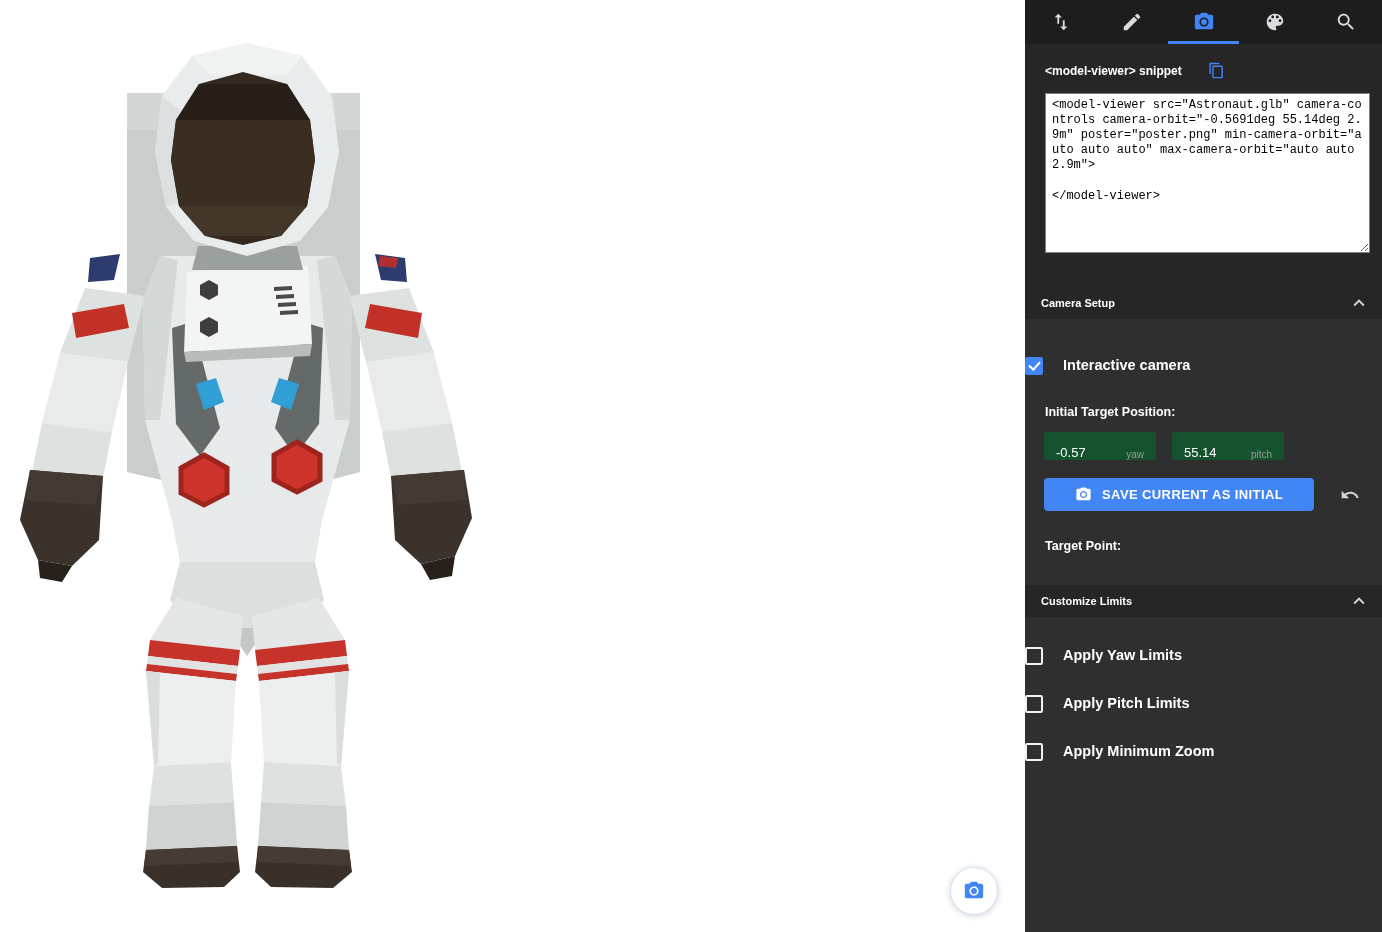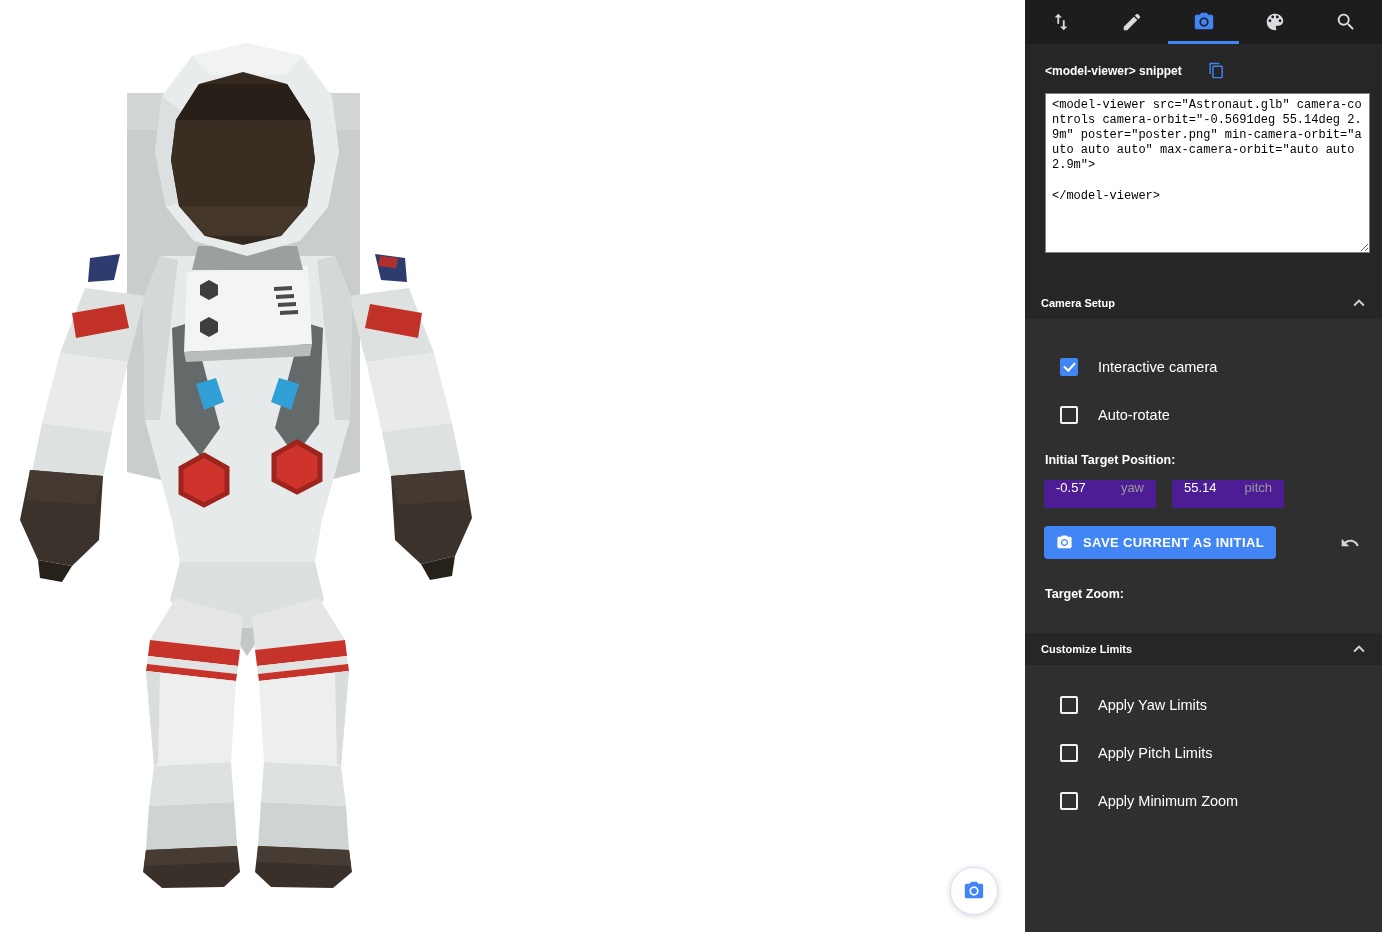--- a/index.html
+++ b/index.html
@@ -33,39 +33,39 @@
   
   .section-header{height:32px;display:flex;align-items:center;justify-content:space-between;
     padding:0 12px 0 16px;flex-shrink:0;background:#262626;}
   .section-title{font-size:11px;font-weight:bold;color:#fff;}
   .chev-btn{background:transparent;border:none;cursor:pointer;padding:0;line-height:0;}
   .chev-btn svg{width:22px;height:22px;fill:#d5d5d5;}
   .section-body{background:#2f2f2f;}
   .camera-body{padding:38px 0 19px 0;flex-shrink:0;}
   .limits-body{flex:1;padding-top:30px;}
   
-  .check-row{display:flex;align-items:center;padding-left:35px;height:20px;margin-bottom:28px;cursor:pointer;}
+  .check-row{display:flex;height:20px;margin-bottom:28px;cursor:pointer;font-weight:bold;}
   .checkbox{width:18px;height:18px;border:2px solid #f1f1f1;border-radius:2px;position:relative;flex-shrink:0;}
   .checkbox.checked{background:#4285f4;border-color:#4285f4;}
   .checkbox.checked::after{content:"";position:absolute;left:4px;top:0px;width:5px;height:9px;
     border:solid #fff;border-width:0 2px 2px 0;transform:rotate(42deg);}
   .check-label{margin-left:20px;font-size:14.5px;color:#fff;}
   
   .mini-label{font-size:12.5px;font-weight:bold;color:#fff;padding-left:20px;margin:20px 0 13px;}
   .field-row{display:flex;padding-left:19px;}
-  .field{position:relative;height:28px;background:#4c1d95;border-radius:2px;display:flex;align-items:flex-start;}
+  .field{position:relative;height:28px;background:#14532d;border-radius:2px;display:flex;align-items:flex-end;}
   .field.w112{width:112px;margin-right:16px;}
   .field.w100{width:100px;margin-right:10px;}
   .field input{background:transparent;border:none;outline:none;color:#fff;font-size:13px;
     padding:0 0 0 12px;width:60%;font-family:inherit;}
-  .suffix{position:absolute;right:12px;color:#9a9a9a;font-size:13px;pointer-events:none;}
+  .suffix{position:absolute;right:12px;color:#9a9a9a;font-size:10px;pointer-events:none;}
   
   .save-row{display:flex;align-items:center;justify-content:space-between;
     padding:18px 22px 0 19px;}
-  .save-btn{display:inline-flex;align-items:center;gap:10px;height:33px;padding:0 12px;
+  .save-btn{display:inline-flex;align-items:center;gap:10px;height:33px;padding:0 31px;
     background:#4285f4;color:#fff;border:none;border-radius:4px;font-size:13px;font-weight:bold;
     letter-spacing:.4px;cursor:pointer;font-family:inherit;}
   .save-btn svg{width:17px;height:17px;fill:#fff;}
   .undo-btn{background:transparent;border:none;cursor:pointer;padding:0;line-height:0;}
   .undo-btn svg{width:20px;height:20px;fill:#d5d5d5;}
   .mini-label.target{margin-top:28px;}
 </style>
 </head>
 <body>
 
@@ -213,24 +213,20 @@
       <svg viewBox="0 0 24 24">
         <path d="M12 8l-6 6 1.41 1.41L12 10.83l4.59 4.58L18 14z"></path>
       </svg>
     </button>
   </div>
 
   <div class="section-body camera-body">
     <div class="check-row">
       <span class="checkbox checked"></span>
       <span class="check-label">Interactive camera</span>
-    </div>
-    <div class="check-row">
-      <span class="checkbox"></span>
-      <span class="check-label">Auto-rotate</span>
     </div>
 
     <div class="mini-label">Initial Target Position:</div>
     <div class="field-row">
       <div class="field w112">
         <input value="-0.57" style="">
         <span class="suffix">yaw</span>
       </div>
       <div class="field w112">
         <input value="55.14" style="">
@@ -246,21 +242,21 @@
         </svg>
         <span>SAVE CURRENT AS INITIAL</span>
       </button>
       <button class="undo-btn">
         <svg viewBox="0 0 24 24">
           <path d="M12.5 8c-2.65 0-5.05.99-6.9 2.6L2 7v9h9l-3.62-3.62c1.39-1.16 3.16-1.88 5.12-1.88 3.54 0 6.55 2.31 7.6 5.5l2.37-.78C21.08 11.03 17.15 8 12.5 8z"></path>
         </svg>
       </button>
     </div>
 
-    <div class="mini-label target">Target Zoom:</div>
+    <div class="mini-label target">Target Point:</div>
   </div>
 
   <div class="section-header">
     <span class="section-title">Customize Limits</span>
     <button class="chev-btn">
       <svg viewBox="0 0 24 24">
         <path d="M12 8l-6 6 1.41 1.41L12 10.83l4.59 4.58L18 14z"></path>
       </svg>
     </button>
   </div>

